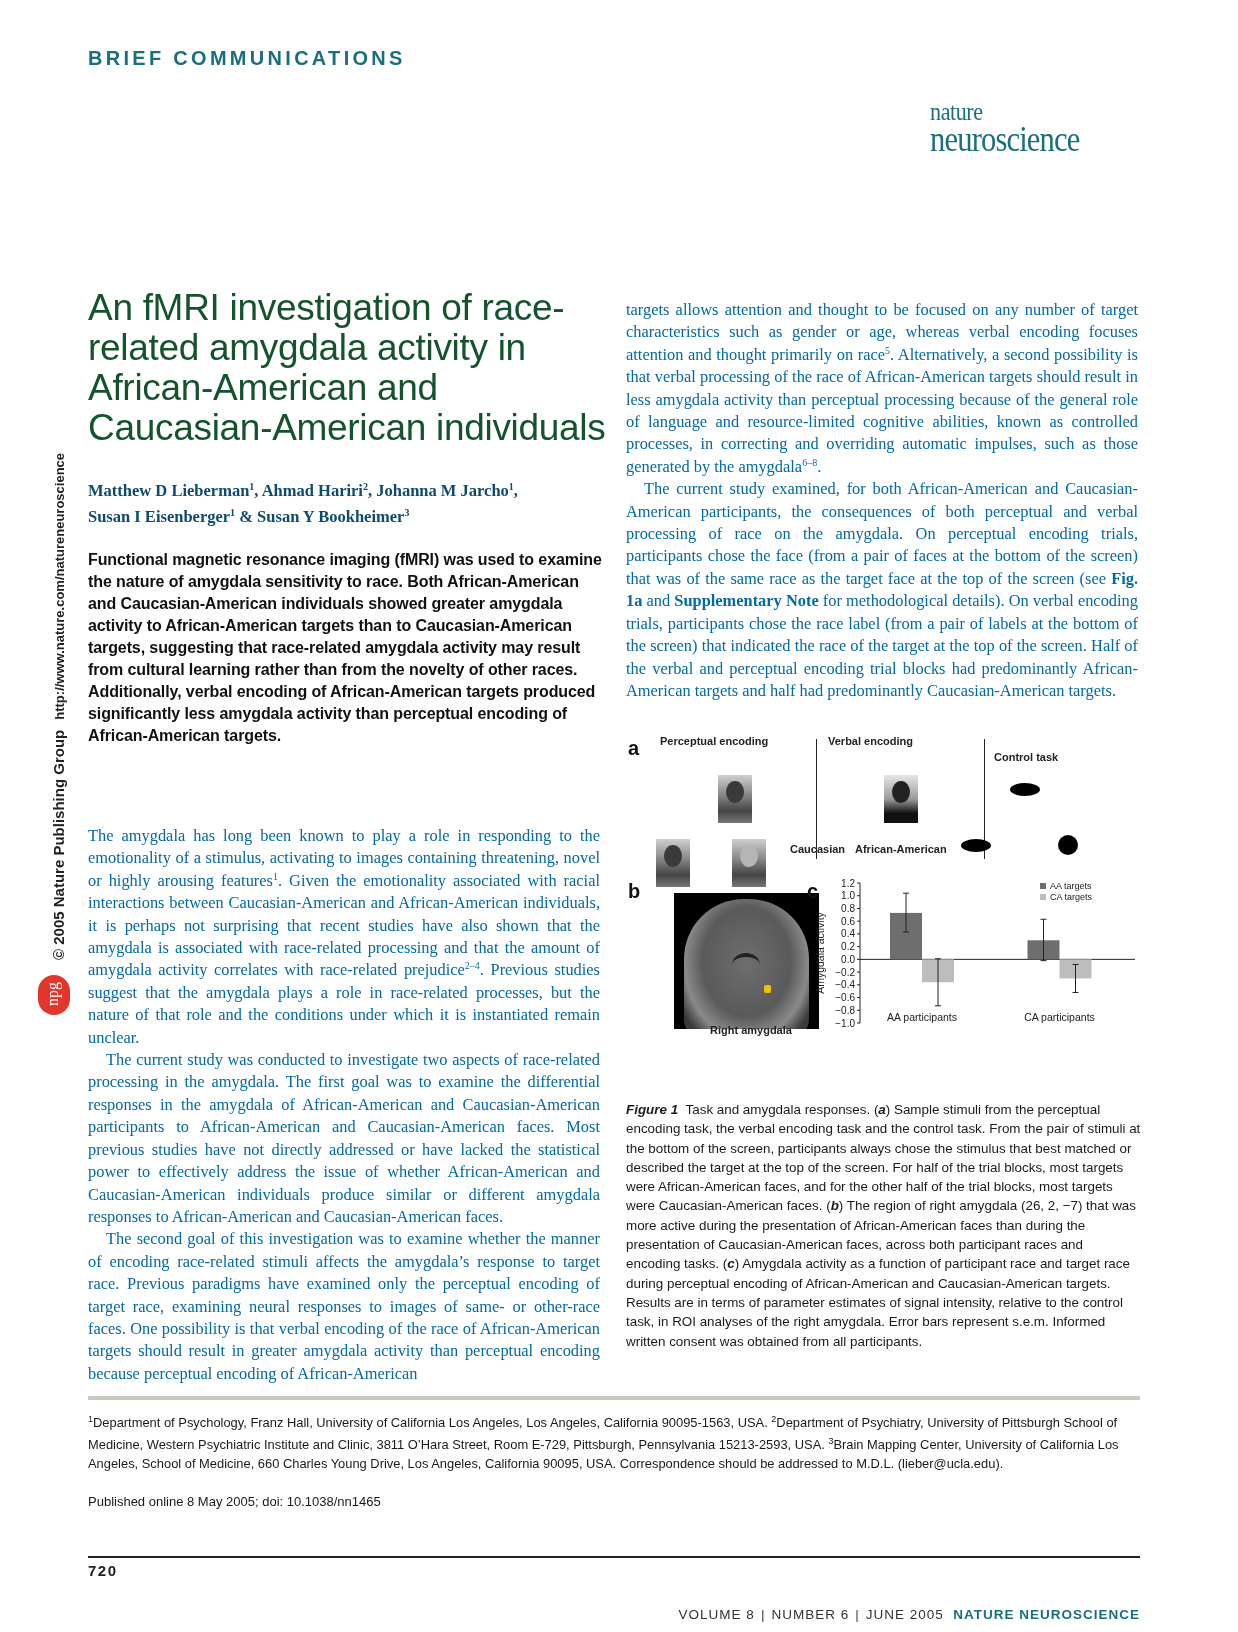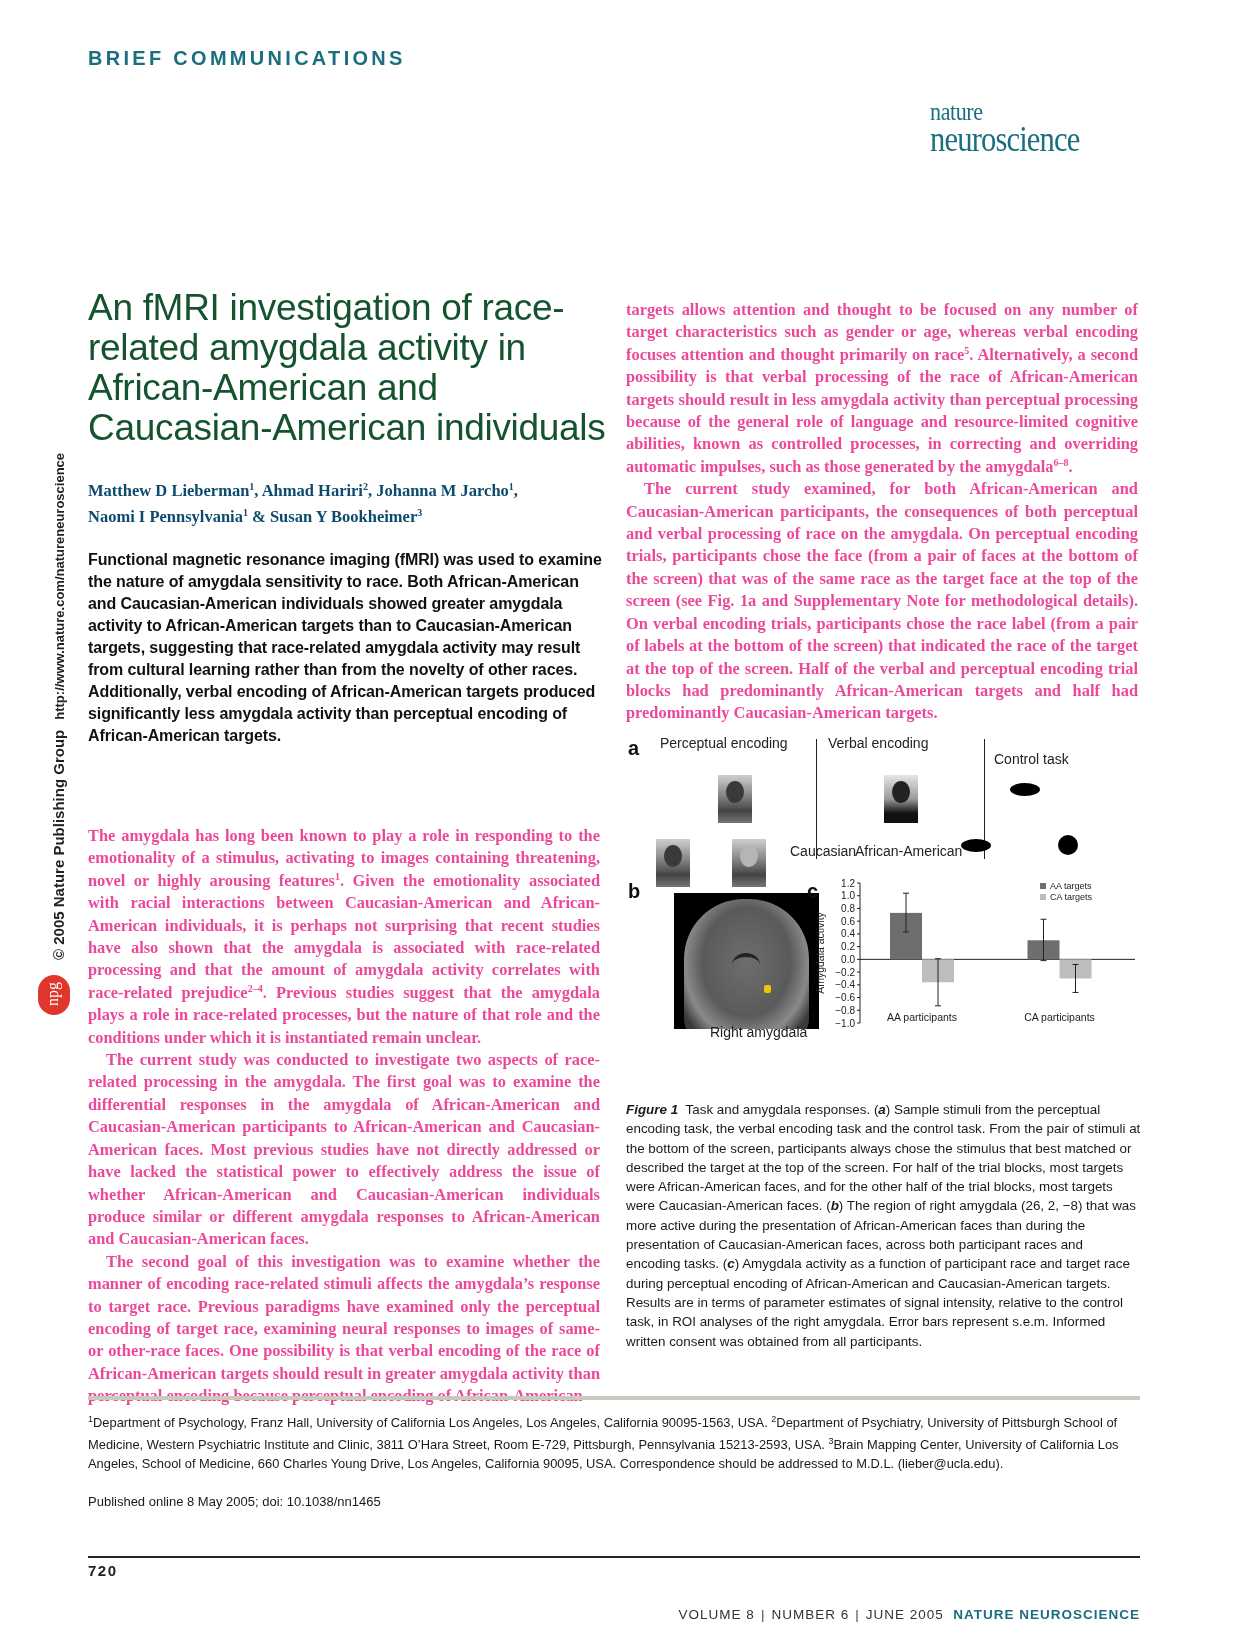--- a/index.html
+++ b/index.html
@@ -16,31 +16,31 @@
   #sidebar-vertical .url { font-weight: bold; font-size: 13px; margin-left: 10px; }
   #npg-logo { left: 38px; top: 975px; width: 32px; height: 40px; background: #e0362c; border-radius: 18px 18px 18px 18px; }
   #npg-logo span { display: block; color: #fff; font-family: "Liberation Serif", serif; font-size: 16px; transform: rotate(-90deg); position: absolute; left: 3px; top: 10px; }
 
   #title { left: 88px; top: 288px; width: 520px; font-family: Liberation Sans, sans-serif; font-weight: normal; font-size: 37px; line-height: 40px; color: #14532d; letter-spacing: -0.3px; }
   #authors { left: 88px; top: 475px; width: 520px; font-family: "Liberation Serif", serif; font-weight: bold; font-size: 16.5px; line-height: 22px; color: #0c4a6e; }
   #authors sup { font-size: 10px; }
 
   #abstract { left: 88px; top: 549px; width: 515px; font-family: "Liberation Sans", sans-serif; font-weight: bold; font-size: 16px; line-height: 22px; color: #111; letter-spacing: -0.1px; }
 
-  .body-col { font-family: "Liberation Serif", serif; font-size: 16.4px; line-height: 22.4px; text-align: justify; color: #ec4899; font-weight: bold; }
+  .body-col { font-family: "Liberation Serif", serif; font-size: 16.4px; line-height: 22.4px; text-align: justify; color: #0369a1; }
   .body-col p { margin: 0; }
   .body-col p.indent { text-indent: 18px; }
   .body-col sup { font-size: 10px; line-height: 0; }
   #left-body { left: 88px; top: 777px; width: 512px; margin-top: 48px; }
   #right-body { left: 626px; top: 299px; width: 512px; }
 
   
   #figure { left: 640px; top: 755px; width: 500px; height: 320px; font-family: "Liberation Sans", sans-serif; }
   .panel-letter { font-family: "Liberation Sans", sans-serif; font-weight: bold; font-size: 20px; color: #111; position: absolute; }
-  .fig-label { font-size: 14px; color: #222; position: absolute; white-space: nowrap; }
+  .fig-label { font-size: 11px; color: #222; position: absolute; white-space: nowrap; font-weight: bold; }
   .vdivider { position: absolute; width: 1px; background: #222; }
   .face { position: absolute; width: 34px; height: 48px; background: linear-gradient(180deg, #cfcfcf 0%, #8a8a8a 40%, #444 75%, #777 100%); }
   .face .head { position: absolute; left: 8px; top: 6px; width: 18px; height: 22px; border-radius: 50%; background: #3a3a3a; }
   .face.light .head { background: #b5b5b5; }
   .blob { position: absolute; background: #000; border-radius: 50%; }
 
   #brain { position: absolute; left: 35px; top: 166px; width: 145px; height: 136px; background: #000; overflow: hidden; }
   #brain .skull { position: absolute; left: 10px; top: 6px; width: 125px; height: 140px; border-radius: 60px 60px 20px 20px; background: radial-gradient(ellipse at 50% 45%, #6e6e6e 0%, #5a5a5a 50%, #8a8a8a 70%, #3a3a3a 85%); }
   #brain .vent { position: absolute; left: 58px; top: 60px; width: 28px; height: 20px; border-top: 4px solid #222; border-radius: 50% 50% 0 0; }
   #brain .act { position: absolute; left: 90px; top: 92px; width: 7px; height: 8px; background: #f2c200; border-radius: 2px; }
@@ -76,21 +76,21 @@
 </div>
 <div id="npg-logo" class="abs">
     <span>npg</span>
   </div>
 
 <div id="title" class="abs">An fMRI investigation of race-related amygdala activity in African-American and Caucasian-American individuals</div>
 <div id="authors" class="abs">
   <span><span>Matthew D Lieberman</span><sup>1</sup><span>, </span></span>
   <span><span>Ahmad Hariri</span><sup>2</sup><span>, </span></span>
   <span><span>Johanna M Jarcho</span><sup>1</sup><span>,</span></span><br>
-  <span><span>Naomi I Pennsylvania</span><sup>1</sup><span> &amp; </span></span>
+  <span><span>Susan I Eisenberger</span><sup>1</sup><span> &amp; </span></span>
   <span><span>Susan Y Bookheimer</span><sup>3</sup></span>
 </div>
 
 <div id="abstract" class="abs">Functional magnetic resonance imaging (fMRI) was used to examine the nature of amygdala sensitivity to race. Both African-American and Caucasian-American individuals showed greater amygdala activity to African-American targets than to Caucasian-American targets, suggesting that race-related amygdala activity may result from cultural learning rather than from the novelty of other races. Additionally, verbal encoding of African-American targets produced significantly less amygdala activity than perceptual encoding of African-American targets.</div>
 
 <div id="left-body" class="abs body-col">
   <p><span>The amygdala has long been known to play a role in responding to the emotionality of a stimulus, activating to images containing threatening, novel or highly arousing features</span><sup>1</sup><span>. Given the emotionality associated with racial interactions between Caucasian-American and African-American individuals, it is perhaps not surprising that recent studies have also shown that the amygdala is associated with race-related processing and that the amount of amygdala activity correlates with race-related prejudice</span><sup>2–4</sup><span>. Previous studies suggest that the amygdala plays a role in race-related processes, but the nature of that role and the conditions under which it is instantiated remain unclear.</span></p>
   <p class="indent">The current study was conducted to investigate two aspects of race-related processing in the amygdala. The first goal was to examine the differential responses in the amygdala of African-American and Caucasian-American participants to African-American and Caucasian-American faces. Most previous studies have not directly addressed or have lacked the statistical power to effectively address the issue of whether African-American and Caucasian-American individuals produce similar or different amygdala responses to African-American and Caucasian-American faces.</p>
   <p class="indent">The second goal of this investigation was to examine whether the manner of encoding race-related stimuli affects the amygdala’s response to target race. Previous paradigms have examined only the perceptual encoding of target race, examining neural responses to images of same- or other-race faces. One possibility is that verbal encoding of the race of African-American targets should result in greater amygdala activity than perceptual encoding because perceptual encoding of African-American</p>
 </div>
@@ -187,21 +187,21 @@
       <rect x="230" y="10" width="6" height="6" fill="#6e6e6e"></rect>
       <text x="240" y="16" font-size="9">AA targets</text>
       <rect x="230" y="21" width="6" height="6" fill="#bdbdbd"></rect>
       <text x="240" y="27" font-size="9">CA targets</text>
     </svg>
 </div>
 
 <div id="caption" class="abs">
   <b>Figure 1</b>&nbsp;&nbsp;<span>Task and amygdala responses.</span>
   (<b>a</b>) <span>Sample stimuli from the perceptual encoding task, the verbal encoding task and the control task. From the pair of stimuli at the bottom of the screen, participants always chose the stimulus that best matched or described the target at the top of the screen. For half of the trial blocks, most targets were African-American faces, and for the other half of the trial blocks, most targets were Caucasian-American faces.</span>
-  (<b>b</b>) <span>The region of right amygdala (26, 2, −8) that was more active during the presentation of African-American faces than during the presentation of Caucasian-American faces, across both participant races and encoding tasks.</span>
+  (<b>b</b>) <span>The region of right amygdala (26, 2, −7) that was more active during the presentation of African-American faces than during the presentation of Caucasian-American faces, across both participant races and encoding tasks.</span>
   (<b>c</b>) <span>Amygdala activity as a function of participant race and target race during perceptual encoding of African-American and Caucasian-American targets. Results are in terms of parameter estimates of signal intensity, relative to the control task, in ROI analyses of the right amygdala. Error bars represent s.e.m. Informed written consent was obtained from all participants.</span>
 </div>
 
 <div id="footnote-rule" class="abs"></div>
 <div id="footnotes" class="abs">
   <sup>1</sup><span>Department of Psychology, Franz Hall, University of California Los Angeles, Los Angeles, California 90095-1563, USA. </span><sup>2</sup><span>Department of Psychiatry, University of Pittsburgh School of Medicine, Western Psychiatric Institute and Clinic, 3811 O’Hara  Street, Room E-729, Pittsburgh, Pennsylvania 15213-2593, USA. </span><sup>3</sup><span>Brain Mapping Center, University of California Los Angeles, School of Medicine, 660 Charles Young Drive, Los Angeles, California 90095, USA. Correspondence should be addressed to M.D.L. (lieber@ucla.edu).</span>
 </div>
 <div id="published" class="abs">Published online 8 May 2005; doi: 10.1038/nn1465</div>
 
 <div id="footer-rule" class="abs"></div>

